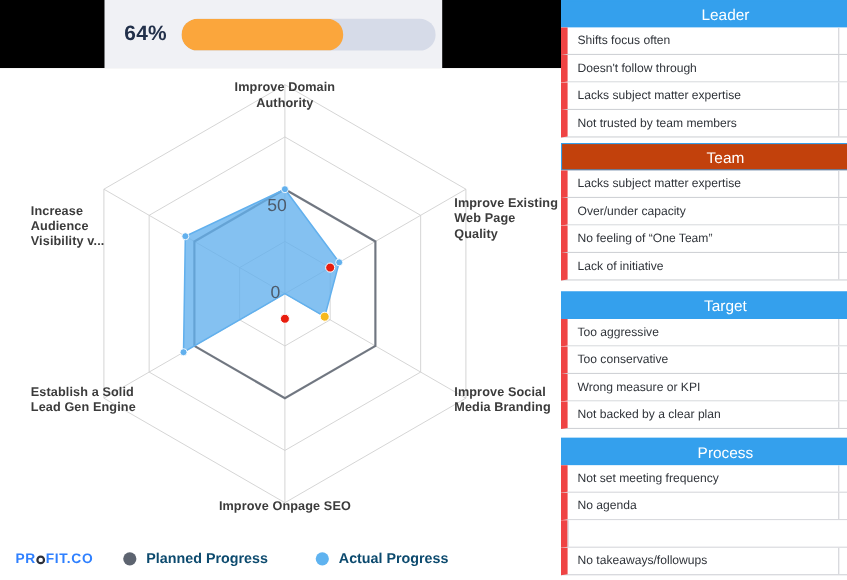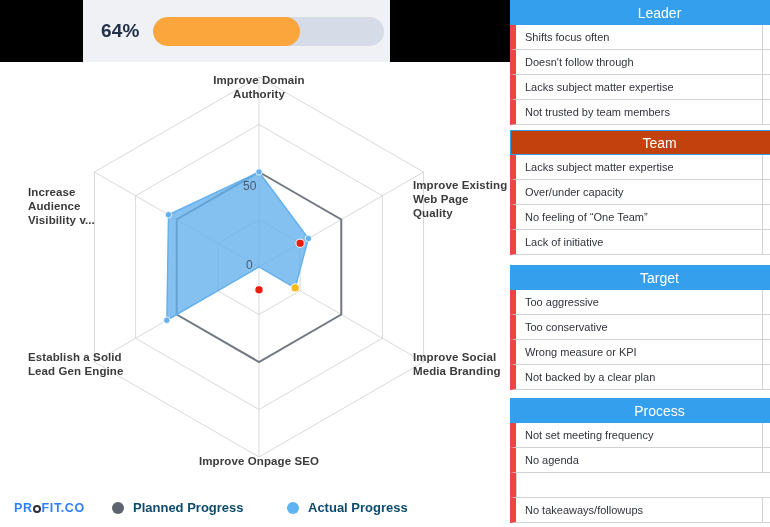--- a/index.html
+++ b/index.html
@@ -7,21 +7,21 @@
     width: 770px; height: 527px;
     font-family: "Liberation Sans", sans-serif;
     background: #ffffff;
     overflow: hidden;
   }
   #root { position: relative; width: 770px; height: 527px; background:#fff; }
 
   
   .top-strip { position:absolute; left:0; top:0; width:510px; height:62px; background:#000; }
   .progress-card {
-    position:absolute; left:83px; top:0; width:307px; height:62px;
+    position:absolute; left:95px; top:0; width:307px; height:62px;
     background:#f0f1f5;
     display:flex; align-items:center; padding-left:18px;
   }
   .pct-label {
     font-size:19px; font-weight:bold; color:#22304a;
     letter-spacing:.2px; margin-right:13px; white-space:nowrap;
   }
   .bar-track {
     position:relative; width:231px; height:29px; border-radius:15px;
     background:#d6dbe8; overflow:hidden;
@@ -40,21 +40,21 @@
     color:#3b3b3b; line-height:14px; letter-spacing:.1px;
   }
   .al-top    { left:186px; top:11px; width:146px; text-align:center; }
   .al-right  { left:413px; top:116px; width:96px; text-align:left; }
   .al-bright { left:413px; top:288px; width:96px; text-align:left; }
   .al-bottom { left:186px; top:392px; width:146px; text-align:center; }
   .al-bleft  { left:28px;  top:288px; width:98px; text-align:left; }
   .al-left   { left:28px;  top:123px; width:98px; text-align:left; }
 
   .tick-label {
-    position:absolute; font-size:12px; color:#4d5b6b; font-family:"Liberation Sans", sans-serif;text-align:right;
+    position:absolute; font-size:16px; color:#4d5b6b; font-family:"Liberation Sans", sans-serif;text-align:right;
   }
   .tick-50 { left:243px; top:117px; }
   .tick-0  { left:246px; top:196px; }
   .logo {
     position:absolute; left:14px; top:501px;
     font-size:12.5px; font-weight:bold; color:#2f80ff; letter-spacing:.6px;
     display:flex; align-items:center;
   }
   .logo .ring {
     display:inline-block; width:8px; height:8px; border-radius:50%;

